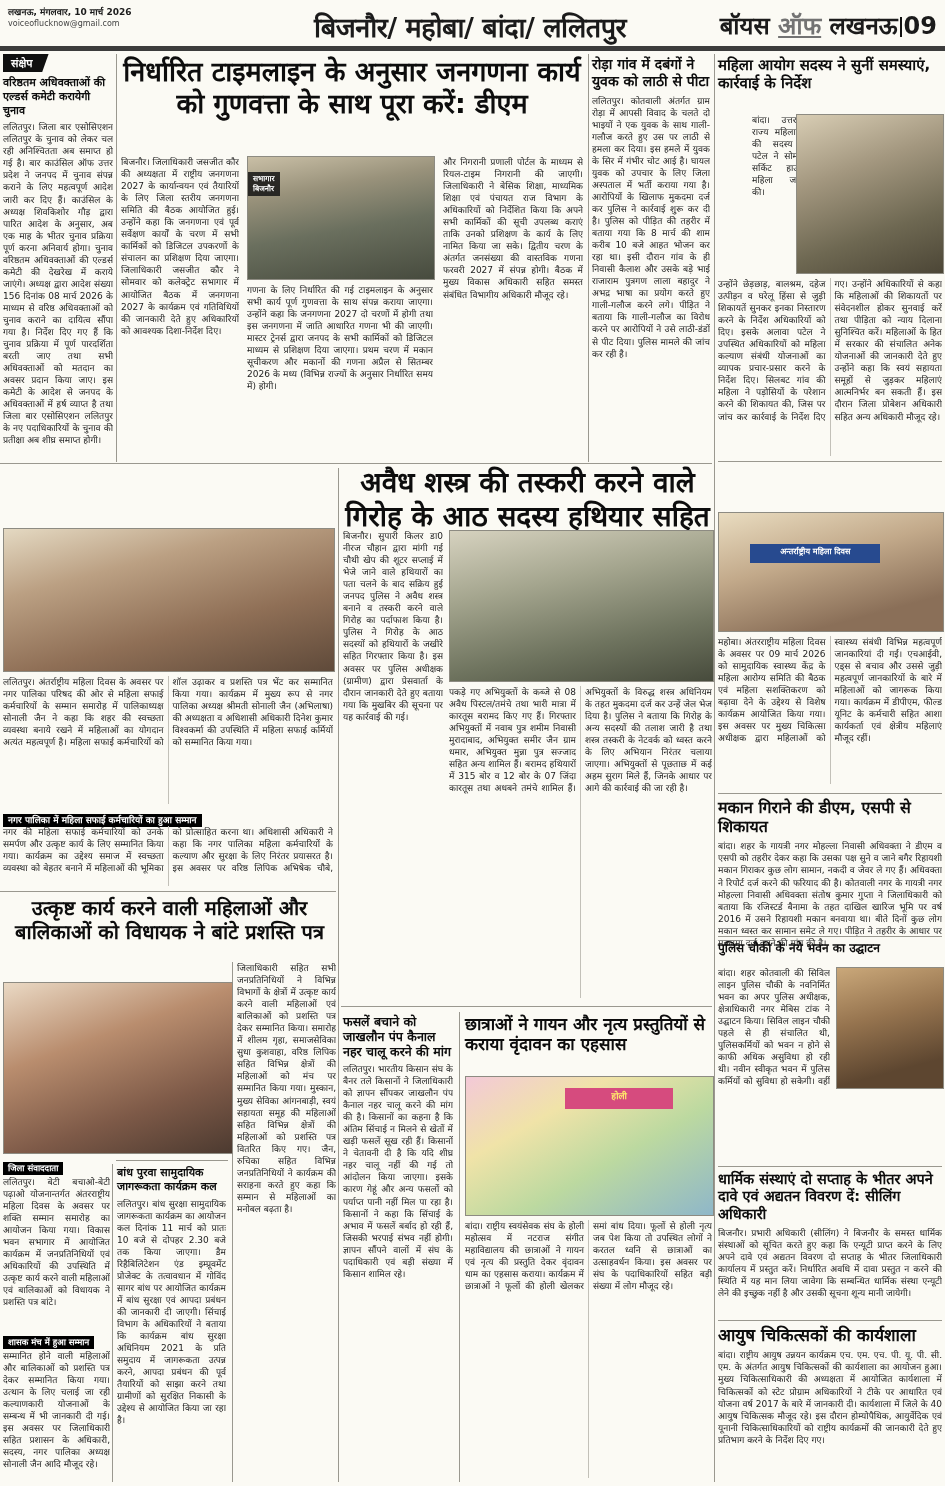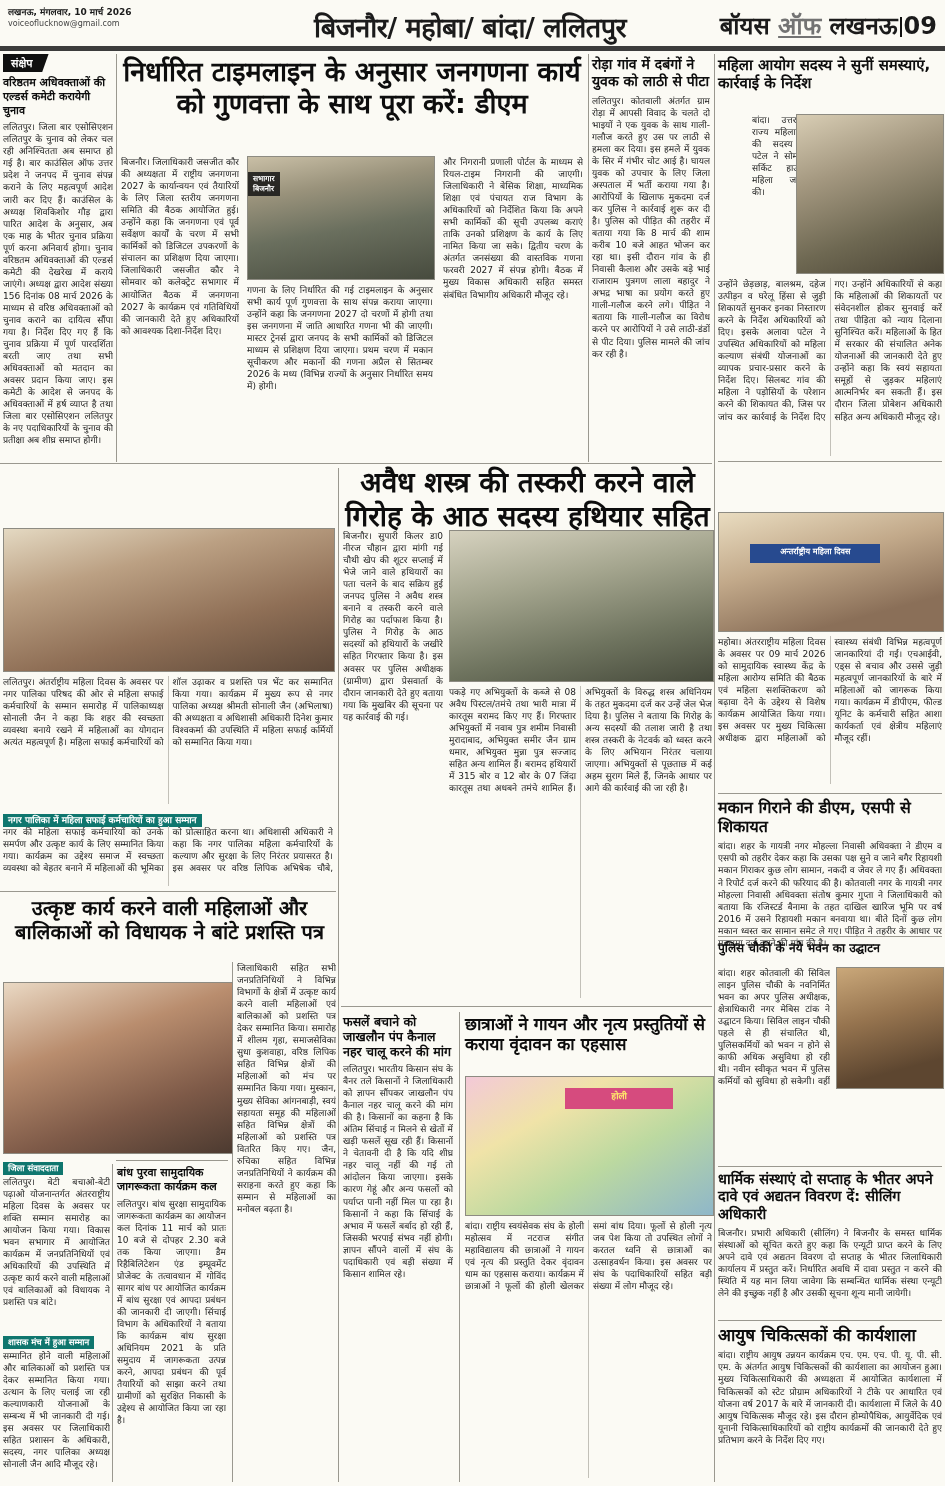--- a/index.html
+++ b/index.html
@@ -6,21 +6,21 @@
   .sheet{position:relative;width:945px;height:1486px;margin:0 auto;background:#fbfaf4;
          font-family:"DejaVu Sans",sans-serif;color:#1b1b1b;overflow:hidden;}
   .abs{position:absolute;box-sizing:border-box;}
   .headline{font-weight:bold;color:#0d0d0d;line-height:1.2;}
   .center{text-align:center;}
   .body-txt{font-size:9px;line-height:1.34;text-align:justify;color:#222;overflow:hidden;}
   .cols-2{column-count:2;column-gap:9px;column-rule:1px solid #c2c0b8;}
   .vrule{position:absolute;width:1px;background:#9a988f;}
   .hrule{position:absolute;height:1px;background:#9a988f;}
   .photo{position:absolute;border:1px solid #8d8b82;overflow:hidden;}
-  .revbox{background:#0f766e;color:#fff;font-weight:bold;display:inline-block;padding:1px 5px;line-height:1.25;}
+  .revbox{background:#000000;color:#fff;font-weight:bold;display:inline-block;padding:1px 5px;line-height:1.25;}
   
   .mast-date{font-size:9px;font-weight:bold;line-height:1.3;}
   .mast-email{font-size:8px;color:#444;font-weight:normal;}
   .mast-center{font-size:27px;font-weight:900;letter-spacing:-0.5px;}
   .mast-brand{font-size:24px;font-weight:900;}
   .brand-of{color:#737373;text-decoration:underline;}
   .mast-bar{position:absolute;left:0;top:46px;width:945px;height:5px;background:#3c3c3c;}
   .pg-sep{display:inline-block;width:2px;height:20px;background:#111;vertical-align:-3px;margin:0 2px;}
   
   .tag-box{background:#101010;color:#fff;font-size:11px;font-weight:bold;

